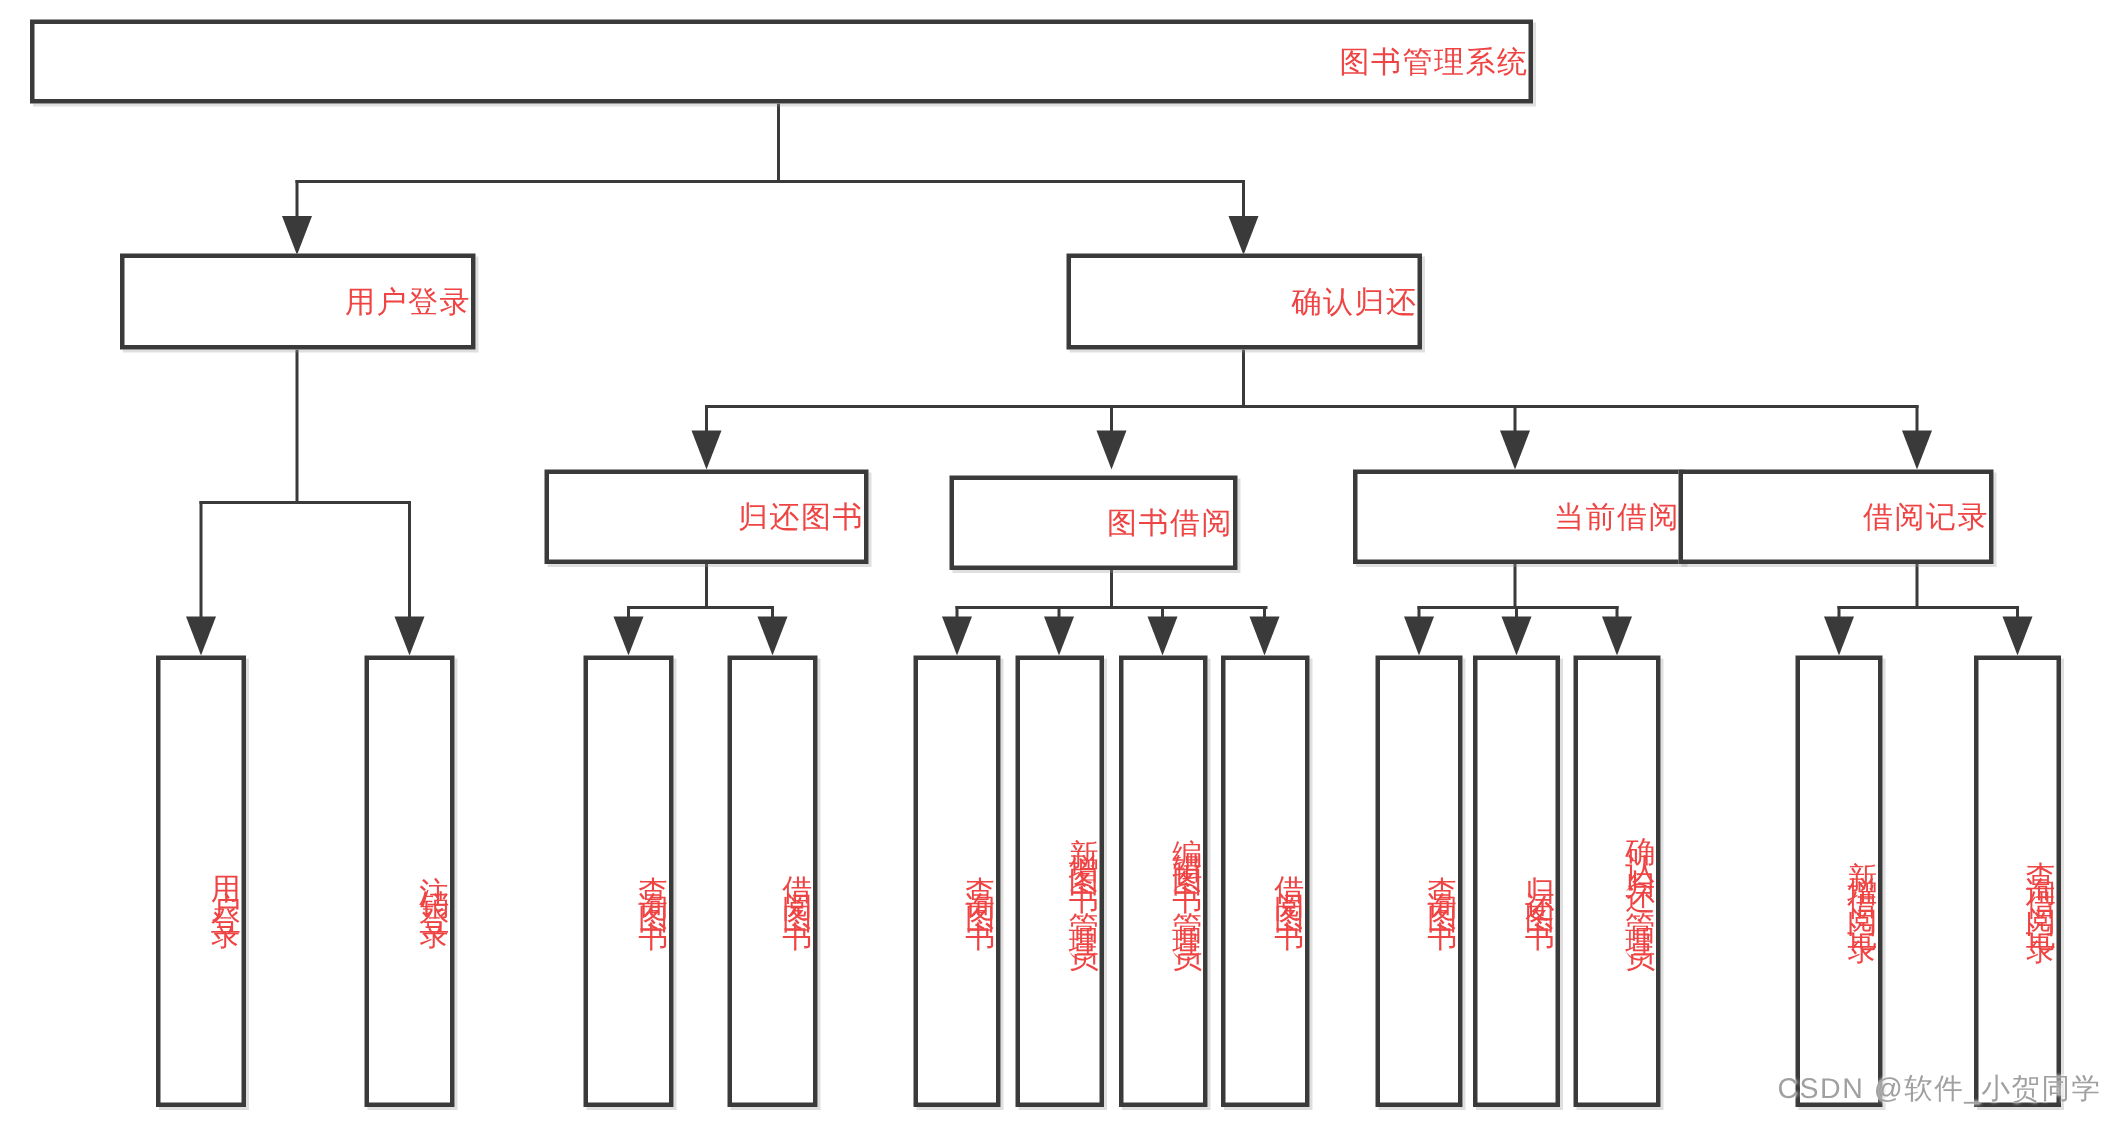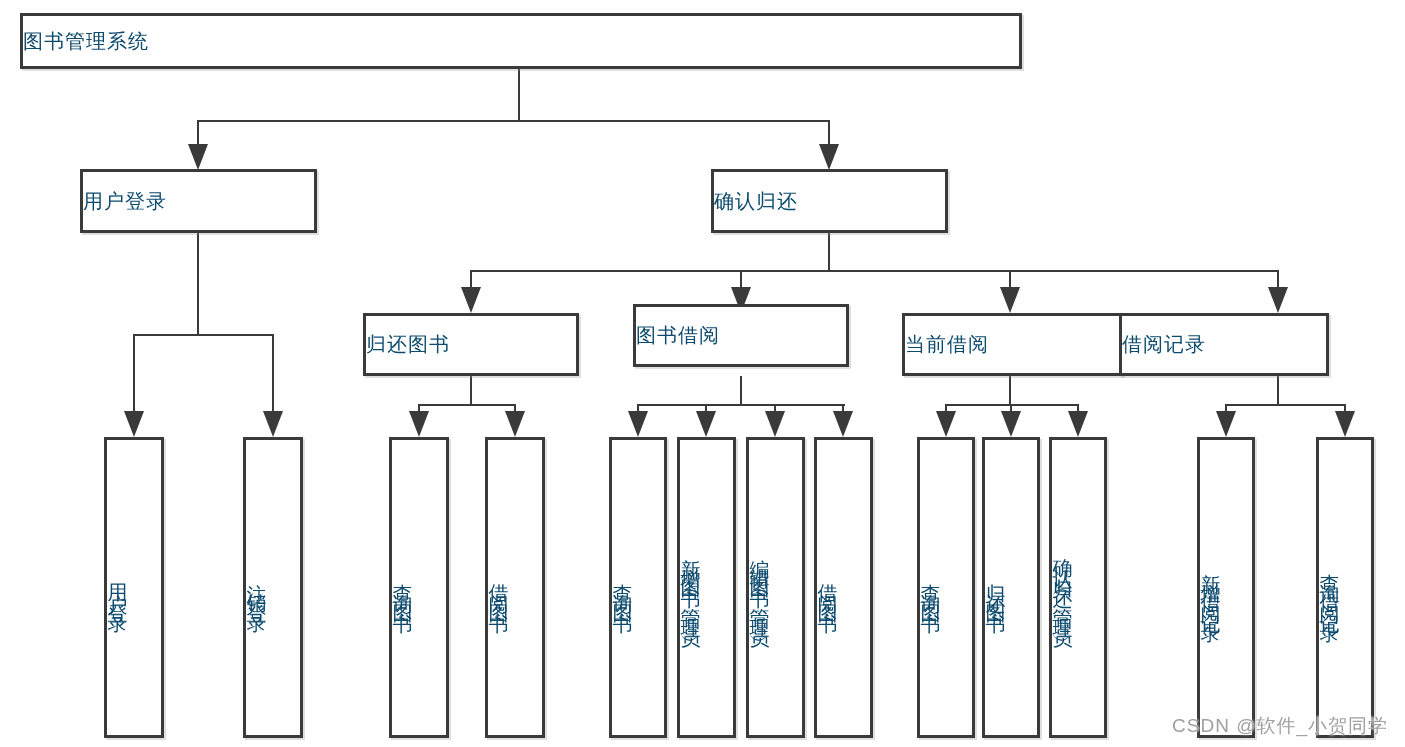--- a/index.html
+++ b/index.html
@@ -11,22 +11,22 @@
     font-family: "Liberation Sans", sans-serif;
   }
   #diagram { position: absolute; left: 0; top: 0; width: 1405px; height: 747px; }
   .node {
     position: absolute;
     box-sizing: border-box;
     border: 3px solid var(--line-color, #3a3a3a);
     background: #ffffff;
     display: flex;
     align-items: center;
-    justify-content: flex-start;
-    color: #0c4a6e;
+    justify-content: flex-end;
+    color: #ef4444;
     font-size: 20px;
     box-shadow: 2px 2px 0 rgba(150,150,150,0.30);
     z-index: 2;
     font-family: Liberation Serif, serif;
   }
   .hlabel { letter-spacing: 1px; white-space: nowrap; }
   .vlabel {
     writing-mode: vertical-rl;
     text-orientation: mixed;
     letter-spacing: 10px;
@@ -35,21 +35,21 @@
   }
   .line { position: absolute; background: var(--line-color, #3a3a3a); z-index: 1; }
   .arrow {
     position: absolute; width: 0; height: 0; z-index: 1;
     border-left: 10px solid transparent;
     border-right: 10px solid transparent;
     border-top: 26px solid var(--line-color, #3a3a3a);
   }
   .watermark {
     position: absolute;
-    right: 17px; bottom: 8px;
+    right: 4px; bottom: 8px;
     font-size: 19px;
     color: var(--watermark-color, #a0a0a0);
     letter-spacing: 1px;
     text-shadow: 0 0 3px #ffffff, 0 0 2px #ffffff;
     z-index: 5;
     white-space: nowrap;
     text-align: center;
   }
 </style>
 </head>
@@ -119,21 +119,21 @@
   <div class="node" style="left:80px;top:169px;width:237px;height:64px">
     <span class="hlabel">用户登录</span>
   </div>
   <div class="node" style="left:711px;top:169px;width:237px;height:64px">
     <span class="hlabel">确认归还</span>
   </div>
 
   <div class="node" style="left:363px;top:313px;width:216px;height:63px">
     <span class="hlabel">归还图书</span>
   </div>
-  <div class="node" style="left:633px;top:304px;width:216px;height:63px">
+  <div class="node" style="left:633px;top:317px;width:192px;height:63px">
     <span class="hlabel">图书借阅</span>
   </div>
   <div class="node" style="left:902px;top:313px;width:221px;height:63px">
     <span class="hlabel">当前借阅</span>
   </div>
   <div class="node" style="left:1119px;top:313px;width:210px;height:63px">
     <span class="hlabel">借阅记录</span>
   </div>
 
   <div class="node" style="left:104px;top:437px;width:60px;height:301px">

